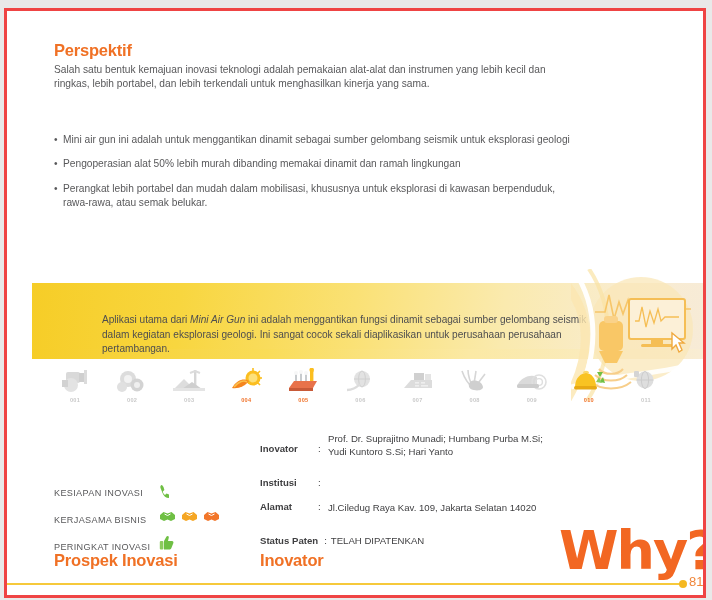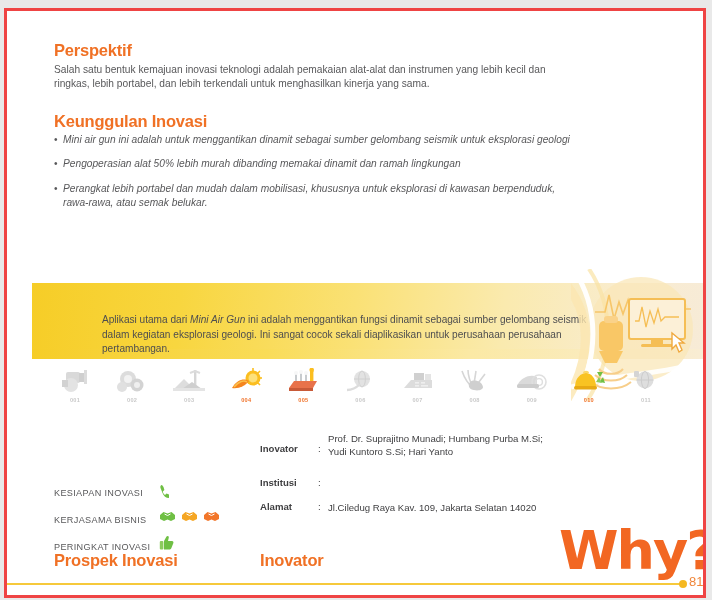--- a/index.html
+++ b/index.html
@@ -32,21 +32,21 @@
   }
 
   
   #perspektif-title{position:absolute;left:47px;top:30px;}
   #perspektif-body{position:absolute;left:47px;top:52px;width:516px;}
 
   #keunggulan-title{position:absolute;left:47px;top:101px;}
   #keunggulan-list{position:absolute;left:47px;top:122px;width:516px;}
   .bullet-row{display:flex;margin-bottom:10px;}
   .bullet-dot{width:9px;flex:0 0 9px;color:#58585a;font-size:10.2px;line-height:1.42;}
-  .bullet-txt{flex:1;font-style:italic;}
+  .bullet-txt{flex:1;}
   #band-inner{position:absolute;left:25px;top:272px;width:671px;height:76px;
     background:linear-gradient(95deg,#F6CD27 0%,#F8D63F 22%,#FAE175 48%,#FAEAAE 70%,#F9ECCF 88%,#F7EBD7 100%);}
   #potensi-title{position:absolute;left:47px;top:279px;color:#F0722A;font-weight:bold;font-size:15px;}
   #potensi-body{position:absolute;left:47px;top:302px;width:500px;color:#4d4d4f;font-size:10.1px;line-height:1.45;margin-left:48px;}
   .ital{font-style:italic;}
 
   #band-strip{
     position:absolute;left:25px;top:338px;width:671px;height:10px;
     background:linear-gradient(95deg,#F6CD27 0%,#F9DC58 35%,#FBE9A4 65%,#F9EDD4 100%);
   }
@@ -90,21 +90,20 @@
   #pagenum{position:absolute;left:682px;top:563px;font-size:13px;color:#F0863A;}
 </style>
 </head>
 <body>
 
 <div id="page">
 
   <div id="perspektif-title" class="h-orange">Perspektif</div>
   <div id="perspektif-body" class="body-txt">Salah satu bentuk kemajuan inovasi teknologi adalah pemakaian alat-alat dan instrumen yang lebih kecil dan ringkas, lebih portabel, dan lebih terkendali untuk menghasilkan kinerja yang sama.</div>
 
-  <div id="keunggulan-title" class="h-orange">Keunggulan Inovasi</div>
   <div id="keunggulan-list">
     <div class="bullet-row">
       <span class="bullet-dot">•</span>
       <span class="bullet-txt body-txt">Mini air gun ini adalah untuk menggantikan dinamit sebagai sumber gelombang seismik untuk eksplorasi geologi</span>
     </div>
     <div class="bullet-row">
       <span class="bullet-dot">•</span>
       <span class="bullet-txt body-txt">Pengoperasian alat 50% lebih murah dibanding memakai dinamit dan ramah lingkungan</span>
     </div>
     <div class="bullet-row">
@@ -352,20 +351,23 @@
     <span class="info-label">Institusi</span>
     <span class="info-colon">:</span>
   </div>
 
   <div class="info-row" style="left:253px;top:490px;width:340px;">
     <span class="info-label">Alamat</span>
     <span class="info-colon">:</span>
     <span class="info-val">Jl.Ciledug Raya Kav. 109, Jakarta Selatan 14020</span>
   </div>
 
+  <div id="status-row">
+    <b>Status Paten</b><span style="margin:0 4px 0 6px;">:</span><span>TELAH DIPATENKAN</span>
+  </div>
 
   <div id="inovator-title" class="h-orange">Inovator</div>
 
   <div id="why">Why?</div>
 
   <div id="footline"></div>
   <div id="footdot"></div>
   <div id="pagenum">81</div>
 
 </div>

